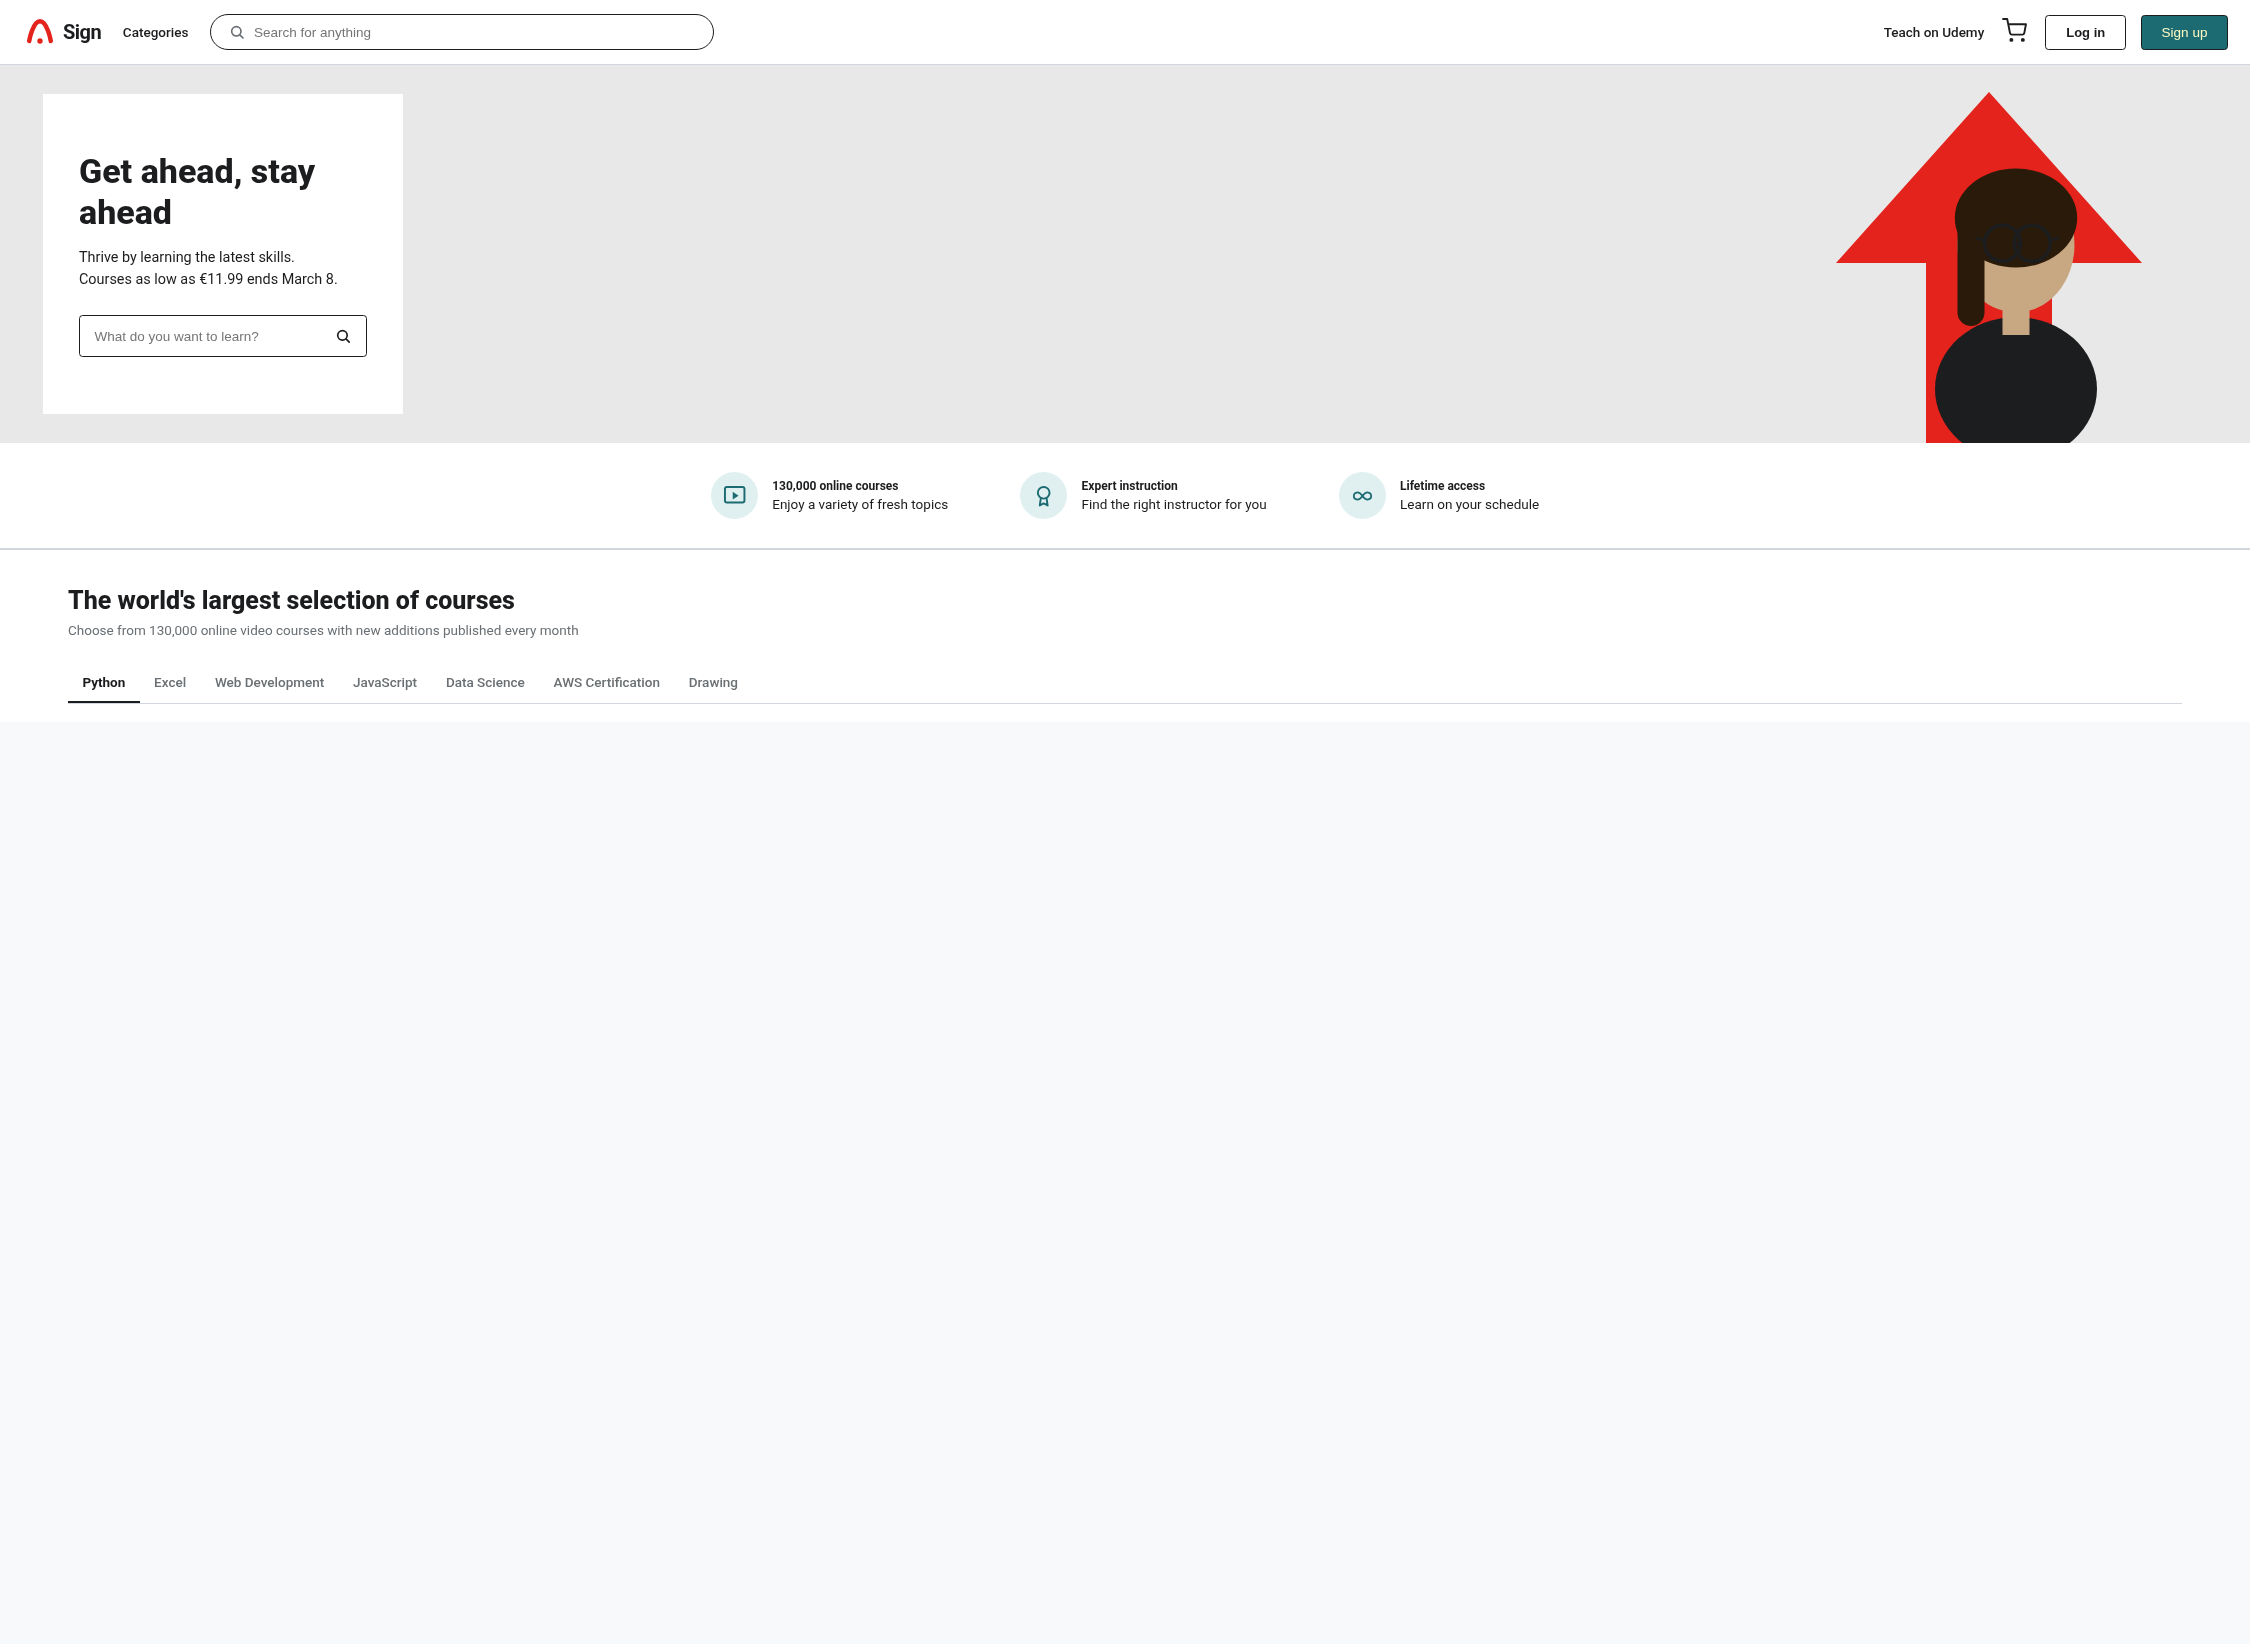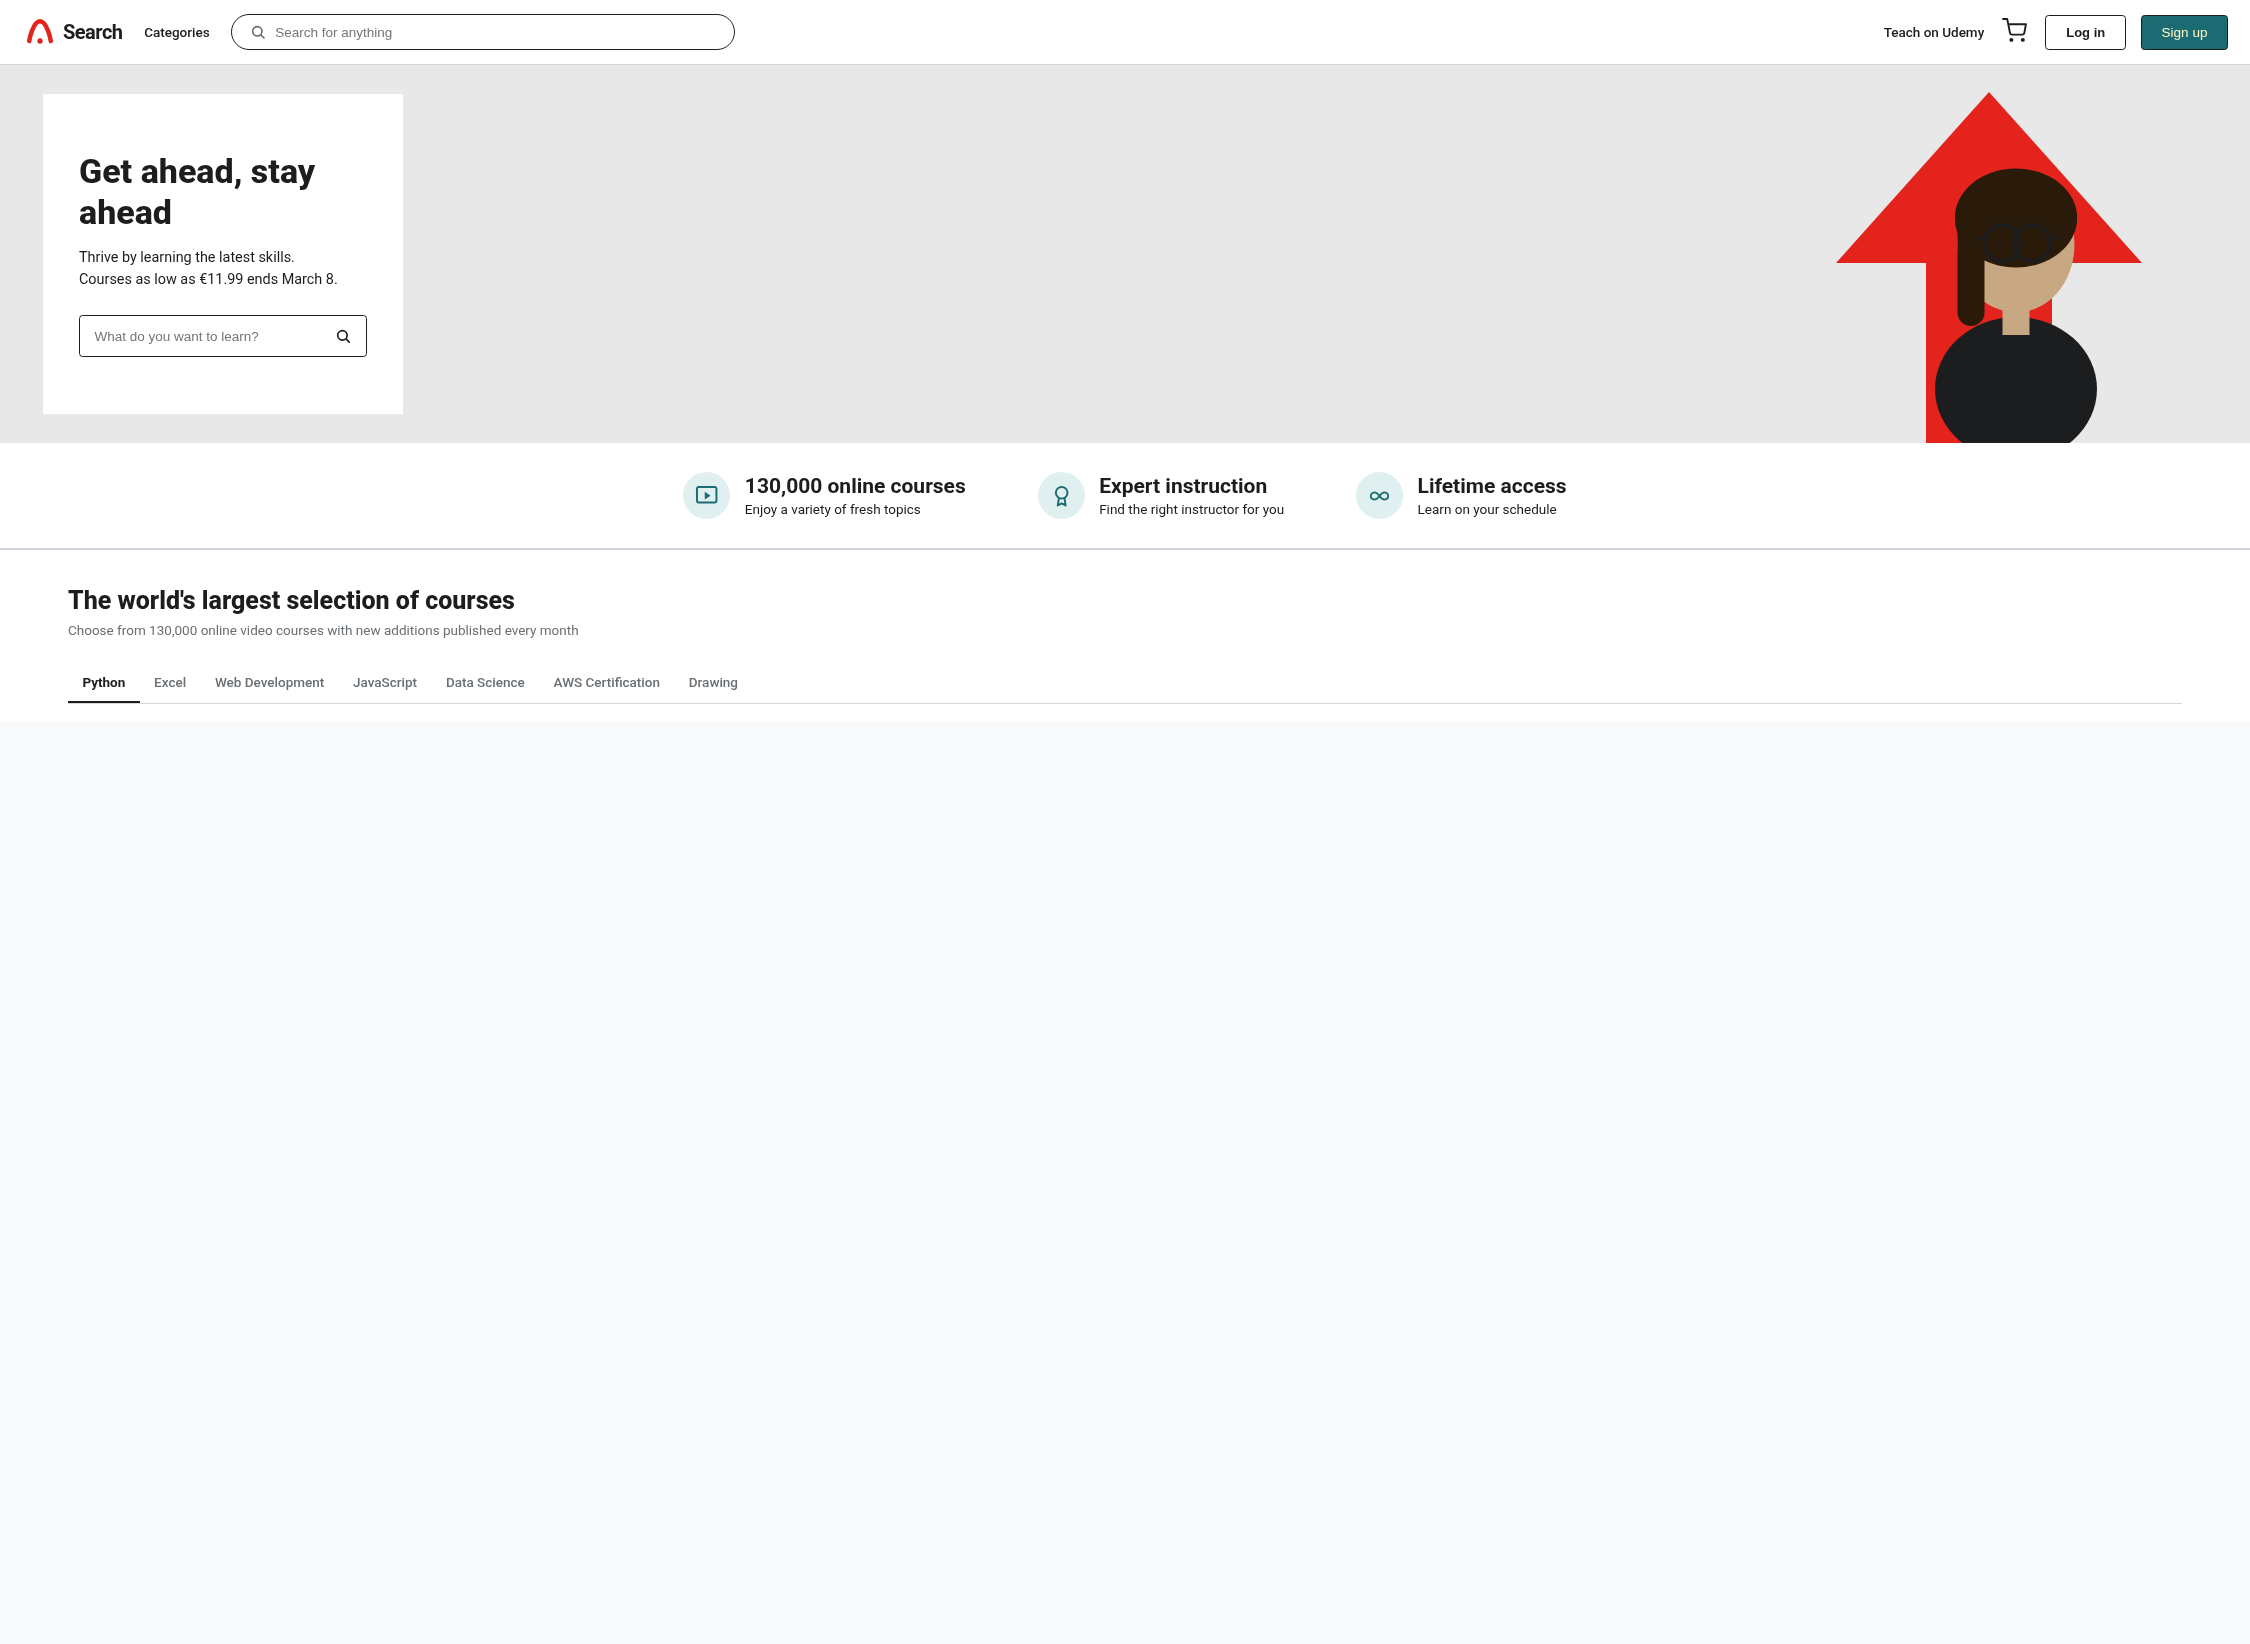--- a/index.html
+++ b/index.html
@@ -243,21 +243,21 @@
       height: 47px;
       border-radius: 50%;
       background: #e0f0f0;
       display: flex;
       align-items: center;
       justify-content: center;
       flex-shrink: 0;
     }
 
     .feature-text h3 {
-      font-size: 21px;
+      font-size: 12px;
       font-weight: 700;
       color: #1c1d1f;
       margin-bottom: 3.6px;
     }
 
     .feature-text p {
       font-size: 13.5px;
       color: #1c1d1f;
     }
 
@@ -311,21 +311,21 @@
   </style>
 </head>
 <body>
 
 <nav class="navbar">
   <a class="navbar-logo" href="#">
     <svg class="logo-icon" viewBox="0 0 40 40" fill="none">
       <path d="M8 30 C8 30, 12 8, 20 8 C28 8, 32 30, 32 30" stroke="#e3231c" stroke-width="5" fill="none" stroke-linecap="round"></path>
       <circle cx="20" cy="30" r="3" fill="#e3231c"></circle>
     </svg>
-    <span class="logo-text">Search</span>
+    <span class="logo-text">Sign</span>
   </a>
 
   <span class="nav-categories">Categories</span>
 
   <div class="search-bar">
     <svg class="search-icon-svg" width="16" height="16" viewBox="0 0 24 24" fill="none" stroke="currentColor" stroke-width="2.5" stroke-linecap="round" stroke-linejoin="round">
       <circle cx="11" cy="11" r="7"></circle>
       <line x1="21" y1="21" x2="16.65" y2="16.65"></line>
     </svg>
     <input type="text" placeholder="Search for anything" style="">

